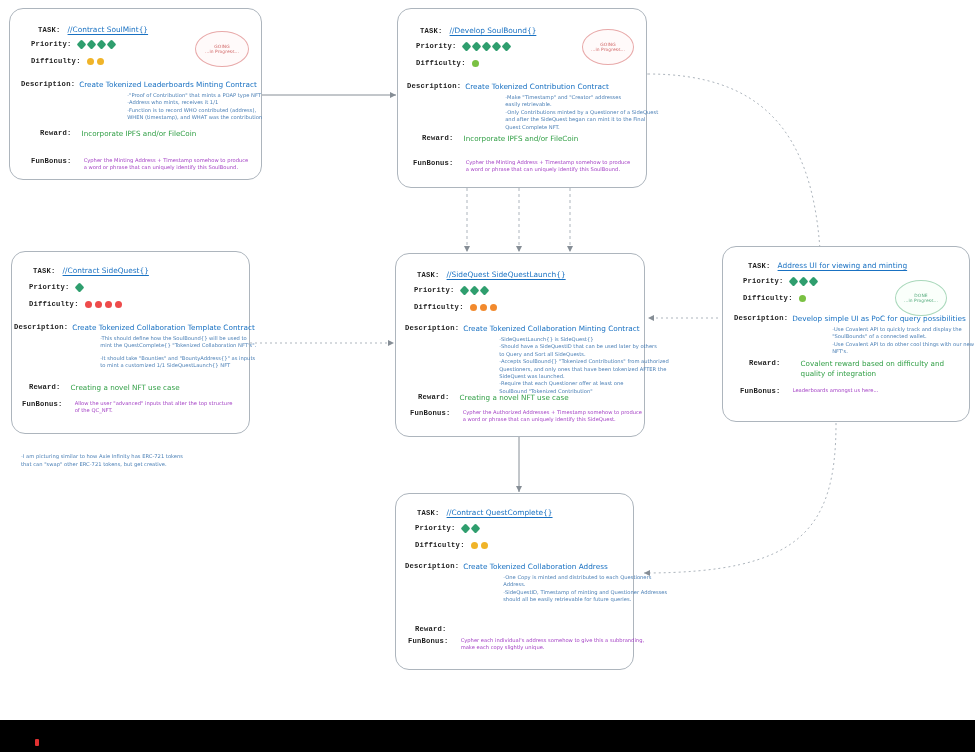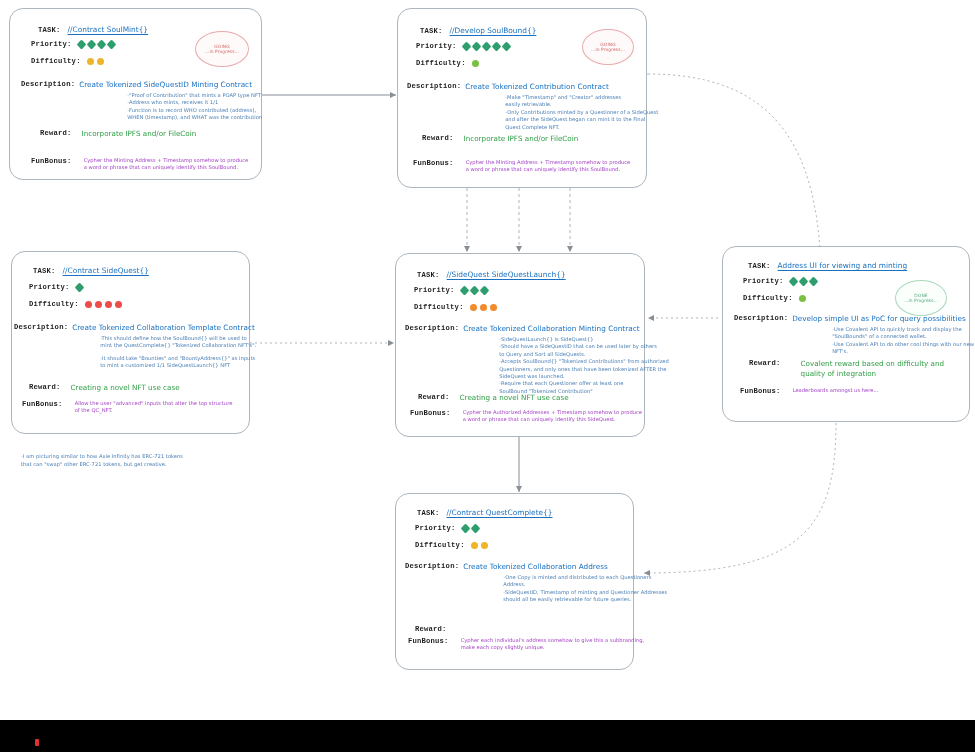--- a/index.html
+++ b/index.html
@@ -112,21 +112,21 @@
       </span>
     </div>
     <div class="badge going" style="right:12px;top:22px;width:52px;height:34px;">
       <span>GOING</span>
       <span>...in Progress...</span>
     </div>
 
     <div class="sec" style="left:11px;top:71px;">
       <span class="lbl">Description:</span>
       <span class="sec-body">
-        <span class="head">Create Tokenized SideQuestID Minting Contract</span>
+        <span class="head">Create Tokenized Leaderboards Minting Contract</span>
         <span class="bullets" style="margin-left:48px;">
           <div>-"Proof of Contribution" that mints a POAP type NFT</div>
           <div>-Address who mints, receives it 1/1</div>
           <div>-Function is to record WHO contributed (address),</div>
           <div>WHEN (timestamp), and WHAT was the contribution</div>
         </span>
       </span>
     </div>
 
     <div class="sec" style="left:30px;top:120px;">

